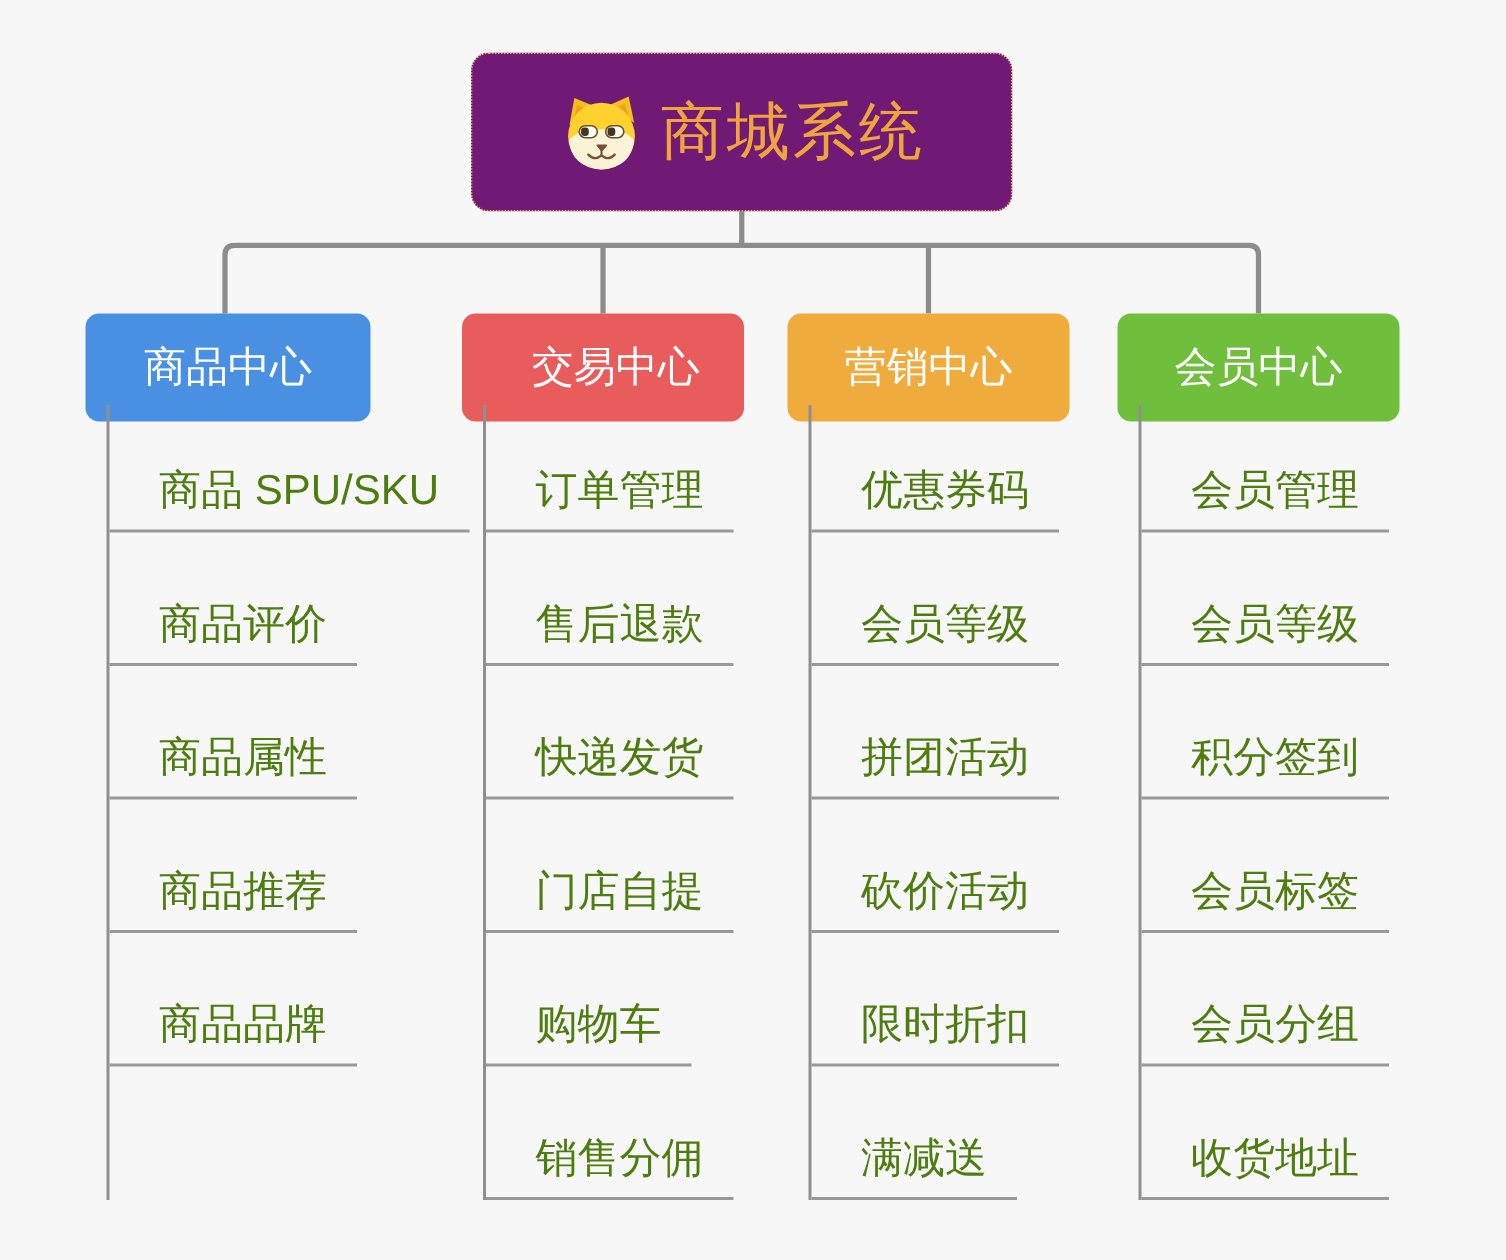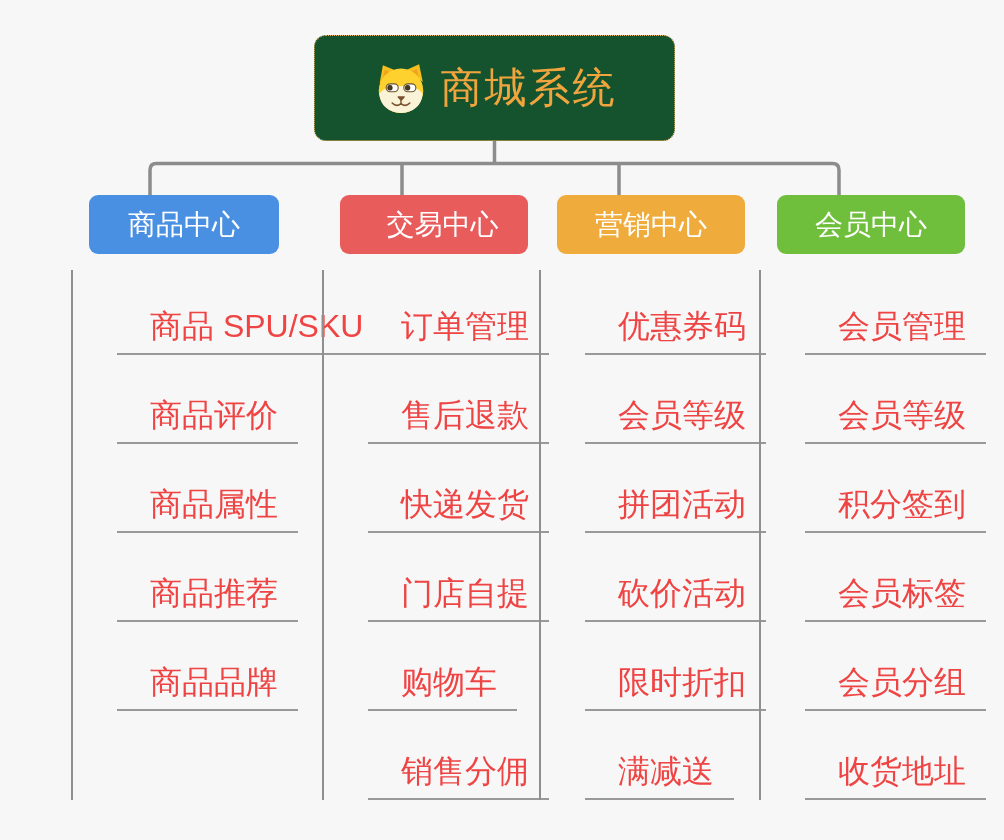--- a/index.html
+++ b/index.html
@@ -10,63 +10,61 @@
     font-family:"Liberation Sans", sans-serif;
     overflow:hidden;
   }
   svg.connectors { position:absolute; left:0; top:0; width:1004px; height:840px; }
   svg.connectors path { stroke:#8C8C8C; stroke-width:3.5; fill:none; }
 
   
   .root {
     position:absolute; left:314px; top:35px; width:361px; height:106px;
     box-sizing:border-box;
-    background:#14532d;
+    background:#701a75;
     border:1px dotted #EEB257;
     border-radius:12px;
     display:flex; align-items:center; justify-content:center; gap:12px;
   }
   .root-title {
     font-size:42px; letter-spacing:2px; color:#F0A43E; font-weight:500;
     white-space:nowrap;
   }
   .dog-icon { width:56px; height:52px; flex:0 0 auto; }
 
   
   .branch {
-    position:absolute; top:195px; height:59px;
+    position:absolute; top:209px; height:72px;
     box-sizing:border-box;
     border-radius:9px;
     color:#FFFFFF; font-size:28px; font-weight:400;
     display:flex; align-items:center; justify-content:center;
     white-space:nowrap;
-    margin-left:32px;
   }
   .b1 { left:57px;  width:190px; }
   .b2 { left:308px; width:188px;padding-left:17px; }
   .b3 { left:525px; width:188px; }
   .b4 { left:745px; width:188px; }
 
   
   .col {
     position:absolute; top:270px; height:530px; width:240px;
     border-left:2px solid #8F8F8F;
   }
   .c1 { left:71px; }
   .c2 { left:322px; }
   .c3 { left:539px;padding-left:12px; }
   .c4 { left:759px;padding-left:40px; }
   .leaf {
     position:absolute; left:0;
     white-space:nowrap;
-    font-size:32px; color:#ef4444;
+    font-size:28px; color:#4d7c0f;
     line-height:35px;
     padding:0 20px 9px 33px;
     border-bottom:2px solid #999999;
-    margin-left:44px;
   }
   .leaf:nth-of-type(1) { top:39px; }
   .leaf:nth-of-type(2) { top:128px; }
   .leaf:nth-of-type(3) { top:217px; }
   .leaf:nth-of-type(4) { top:306px; }
   .leaf:nth-of-type(5) { top:395px; }
   .leaf:nth-of-type(6) { top:484px; }
 </style>
 </head>
 <body>

